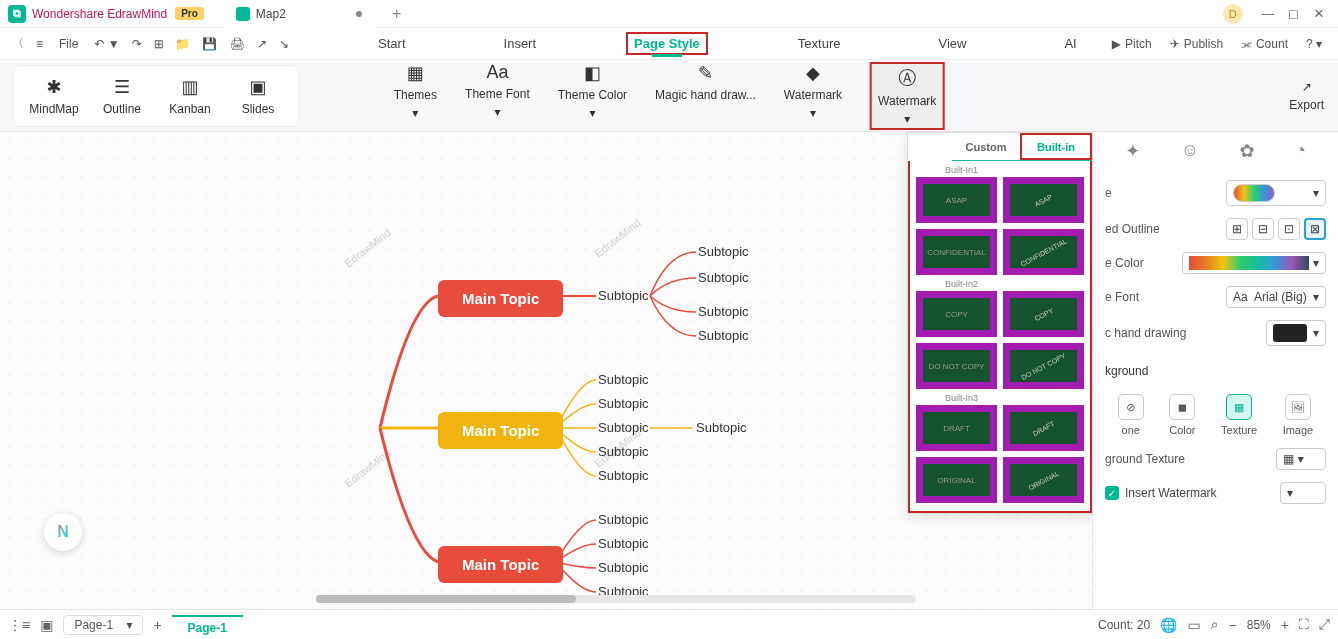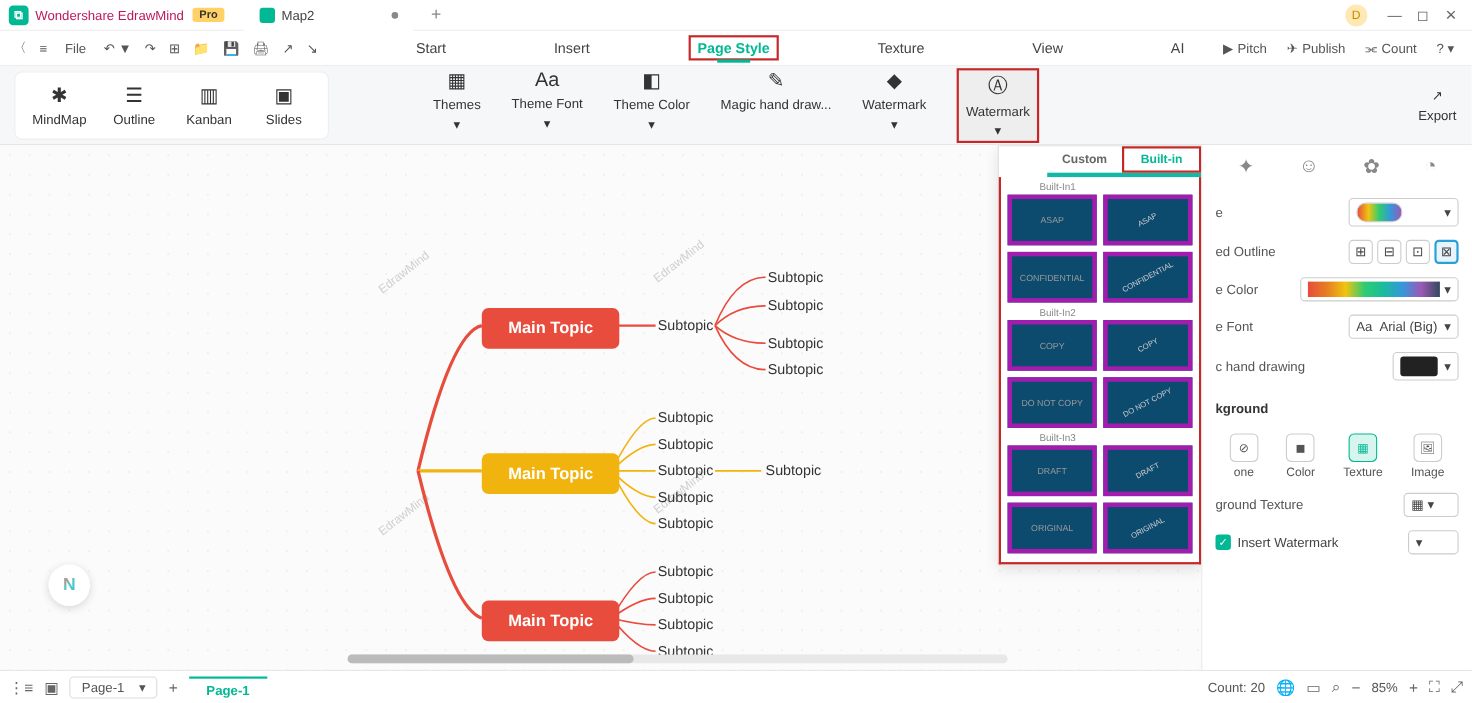--- a/index.html
+++ b/index.html
@@ -55,46 +55,46 @@
   
   svg.edges{ position:absolute; inset:0; width:100%; height:100%; pointer-events:none;}
   
   .hscroll { position:absolute; bottom:6px; left:316px; width:600px; height:8px; background:#e8e8e8; border-radius:4px;}
   .hscroll .thumb{ position:absolute; left:0; width:260px; height:8px; background:#bbb; border-radius:4px;}
   .fab { position:absolute; left:44px; bottom:58px; width:38px; height:38px; border-radius:50%; background:#fff; box-shadow:0 2px 8px rgba(0,0,0,.15); display:flex; align-items:center; justify-content:center;}
   .fab span{ background: linear-gradient(135deg,#ff6b6b,#4ecdc4,#45b7d1); -webkit-background-clip:text; color:transparent; font-weight:bold; font-size:16px;}
   
   
   .wm-popup { position:absolute; top:0; left:907px; width:186px; background:#fff; border:1px solid #ddd; box-shadow:0 4px 12px rgba(0,0,0,.1); z-index:10;}
-  .wm-popup .wm-tabs{ display:flex; height:28px; border-bottom:4px solid #14b8a6;margin-left:44px;}
+  .wm-popup .wm-tabs{ display:flex; height:28px; border-bottom:1px solid #14b8a6;margin-left:44px;}
   .wm-popup .wm-tab{ flex:1; display:flex; align-items:center; justify-content:center; font-size:11px; font-weight:600; color:#666;}
   .wm-popup .wm-tab.active{ color:#00b894; border:2px solid #c62828;}
   .wm-popup .wm-body{ border:2px solid #c62828; border-top:none; padding:0 4px 8px; }
   .wm-popup .grp-label{ font-size:9px; color:#888; padding:4px 2px 2px;margin-left:29px;}
   .wm-grid{ display:grid; grid-template-columns:1fr 1fr; gap:6px; padding:0 2px;}
-  .wm-item{ height:46px; border:4px solid #a21caf; display:flex; align-items:center; justify-content:center; font-size:8px; color:#999; background:#0c4a6e;}
+  .wm-item{ height:46px; border:7px solid #a21caf; display:flex; align-items:center; justify-content:center; font-size:8px; color:#999; background:#14532d;}
   .wm-item.diag span{ transform:rotate(-28deg); color:#ccc; font-size:7px;}
   
   
   .rightpanel { width:246px; background:#fff; border-left:1px solid #e6e6e6; padding:8px 12px; display:flex; flex-direction:column; gap:12px; font-size:12px; color:#444; overflow:hidden;}
   .rightpanel .rp-tabs{ display:flex; justify-content:space-around; padding-bottom:6px;}
   .rightpanel .rp-tabs span{ font-size:18px; color:#888;}
   .rp-row{ display:flex; align-items:center; justify-content:space-between; gap:6px;}
   .rp-label{ color:#555;}
   .swatch-strip{ width:120px; height:14px; background: linear-gradient(90deg,#e74c3c,#e67e22,#f1c40f,#2ecc71,#1abc9c,#3498db,#9b59b6,#34495e);}
   .branch-styles{ display:flex; gap:4px;}
   .branch-styles .bs{ width:22px;height:22px;border:1px solid #ccc;border-radius:4px;display:flex;align-items:center;justify-content:center;font-size:12px;}
   .branch-styles .bs.active{ border:2px solid #2aa0d8; background:#e8f4fb;}
   .sel{ border:1px solid #ccc; border-radius:4px; padding:3px 6px; display:flex; align-items:center; gap:4px; min-width:100px; justify-content:space-between;}
   .color-box{ width:34px;height:18px;background:#222;border-radius:3px;}
   .bg-opts{ display:flex; justify-content:space-around; padding-top:4px;}
   .bg-opt{ display:flex; flex-direction:column; align-items:center; gap:4px; font-size:11px; color:#555;}
   .bg-opt .bicon{width:26px;height:26px;border:1px solid #ccc;border-radius:5px;display:flex;align-items:center;justify-content:center;}
   .bg-opt.active .bicon{ background:#d6f5ee; border-color:#00b894; color:#00b894;}
-  .rp-section-title{ font-weight:700; color:#333; padding-top:6px;}
+  .rp-section-title{ font-weight:400; color:#333; padding-top:6px;}
   .chk{ display:flex; align-items:center; gap:6px;}
   .chk .box{ width:14px;height:14px;background:#00b894;border-radius:3px;color:#fff;display:flex;align-items:center;justify-content:center;font-size:10px;}
   
   
   .statusbar{ position:absolute; bottom:0; left:0; right:0; height:30px; background:#fff; border-top:1px solid #e6e6e6; display:flex; align-items:center; padding:0 8px; font-size:12px; color:#555; gap:10px;}
   .statusbar .sic{ font-size:14px; color:#666;}
   .page-sel{ border:1px solid #ddd; border-radius:4px; padding:2px 10px; min-width:80px; display:flex; justify-content:space-between; align-items:center;}
   .page-tab{ color:#00b894; font-weight:600; border-top:2px solid #00b894; padding:4px 16px 0;}
   .statusbar .spacer{flex:1;}
   .rainbow-preset{ width:42px; height:18px; border:1px solid #ccc; border-radius:9px; background: linear-gradient(90deg,#e74c3c,#f1c40f,#2ecc71,#3498db,#9b59b6);}

